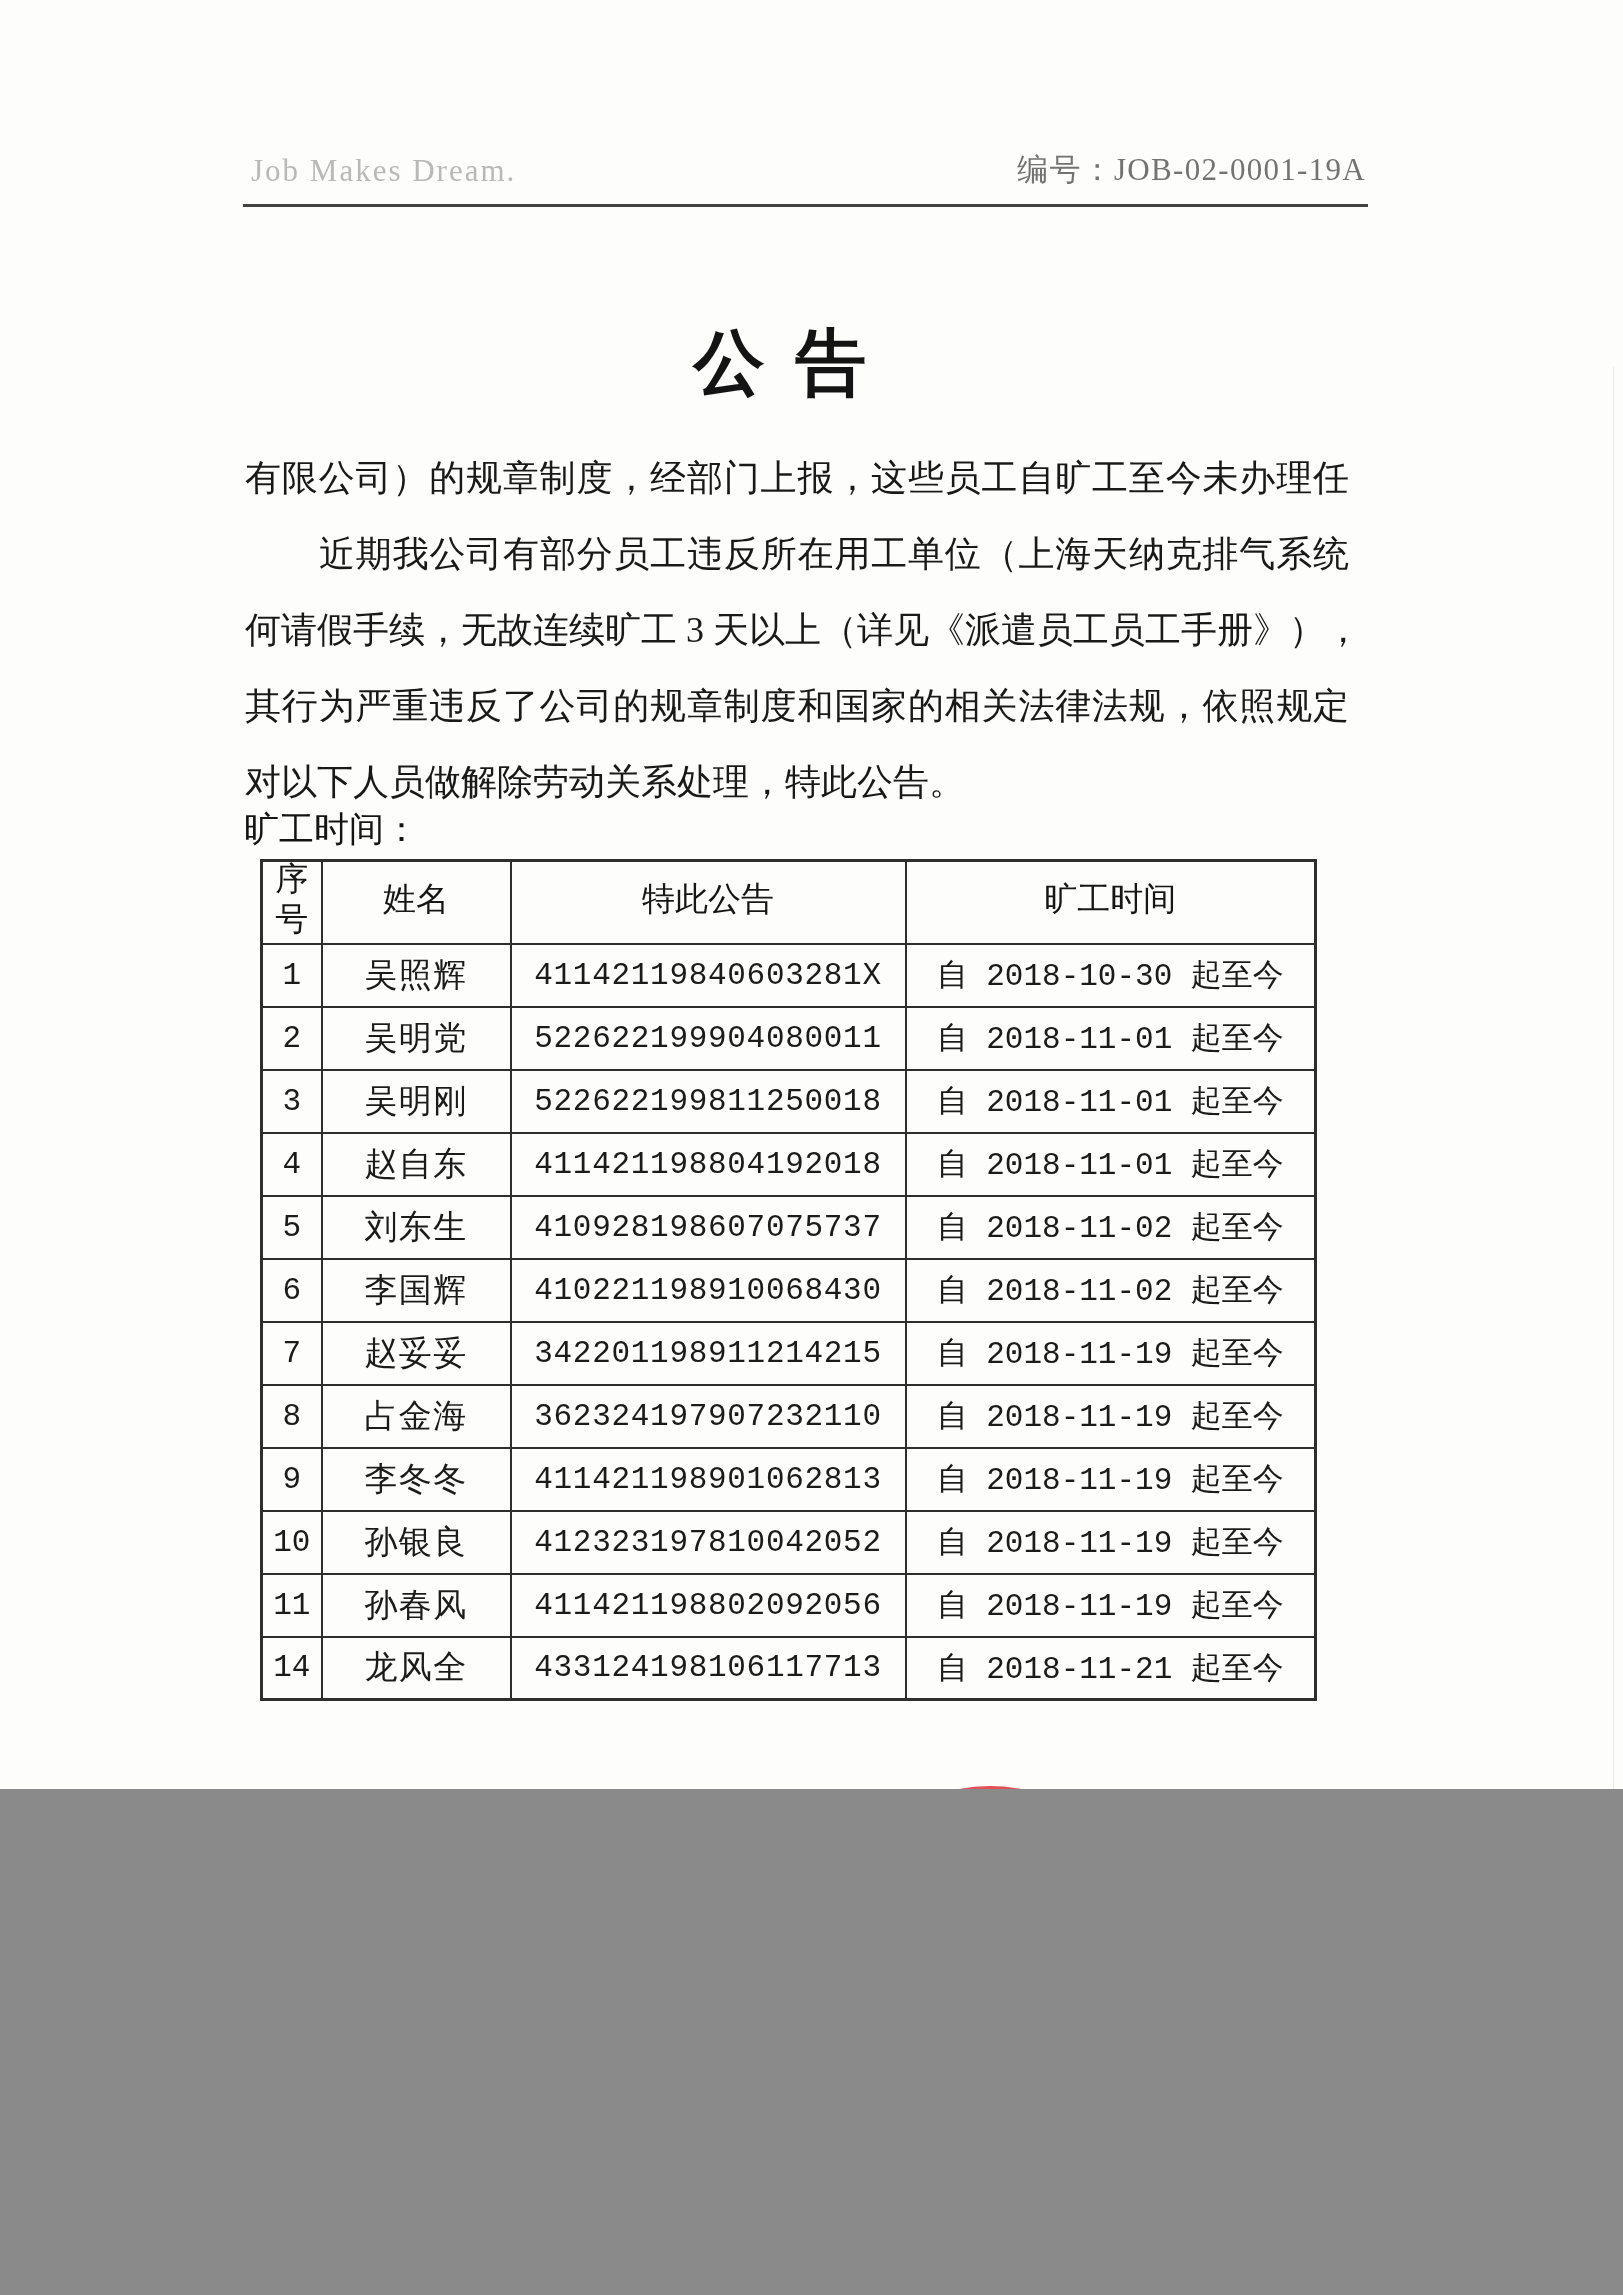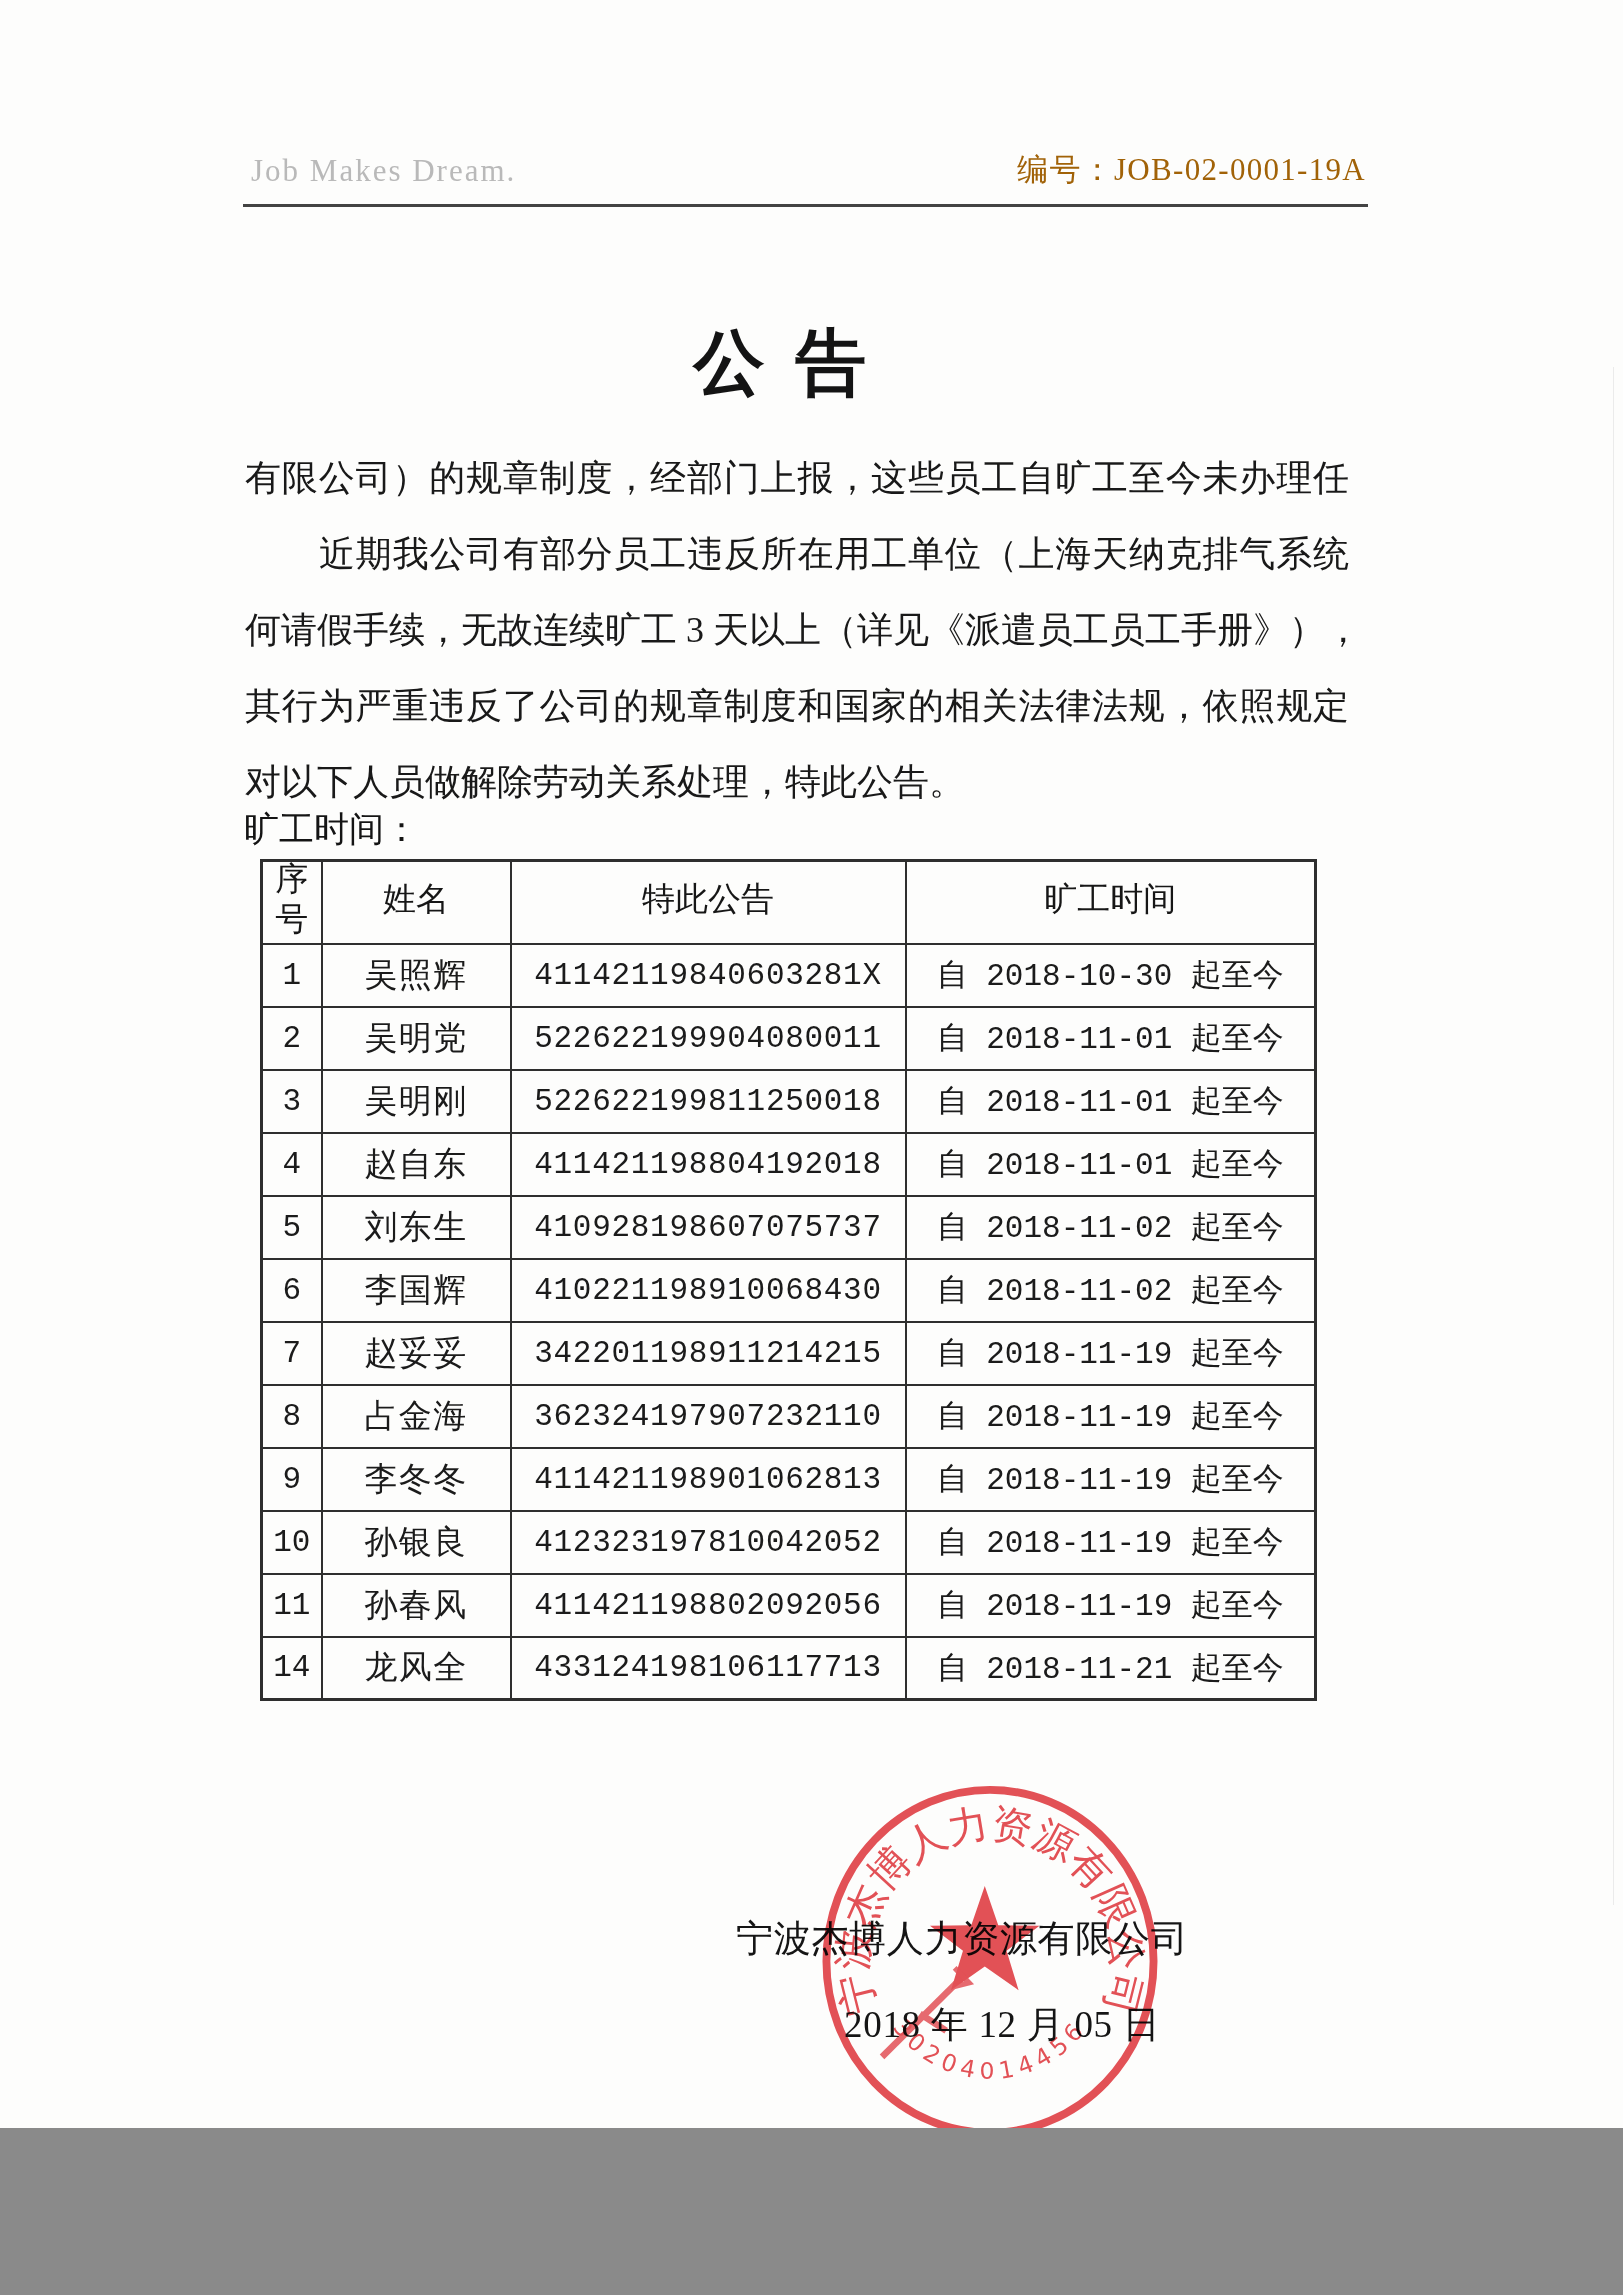--- a/index.html
+++ b/index.html
@@ -1,35 +1,35 @@
 <!DOCTYPE html>
 <html style="--seal-color: #e13e44;font-size:10.5px"><head>
 <meta charset="utf-8">
 <style>
   html, body { margin: 0; padding: 0; background: #8a8a8a; }
   .page {
     position: relative;
     width: 1623px;
-    height: 2128px;
+    height: 1789px;
     background: #fdfdfc;
     overflow: hidden;
     font-family: "Liberation Serif", "DejaVu Serif", serif;
     color: #1b1b1b;
   }
 
   
   .slogan {
     position: absolute; left: 251px; top: 153px;
     font-size: 31px; letter-spacing: 2px;
     color: #b9b9b9;
   }
   .doc-no {
     position: absolute; right: 257px; top: 149px;
     font-size: 31px; letter-spacing: 1.3px;
-    color: #a16207;
+    color: #737373;
   }
   .header-rule {
     position: absolute; left: 243px; top: 204px;
     width: 1125px; height: 3.3px; background: #434343;
   }
 
   
   .title {
     position: absolute; left: 231px; top: 316px; width: 1104px;
     text-align: center;

